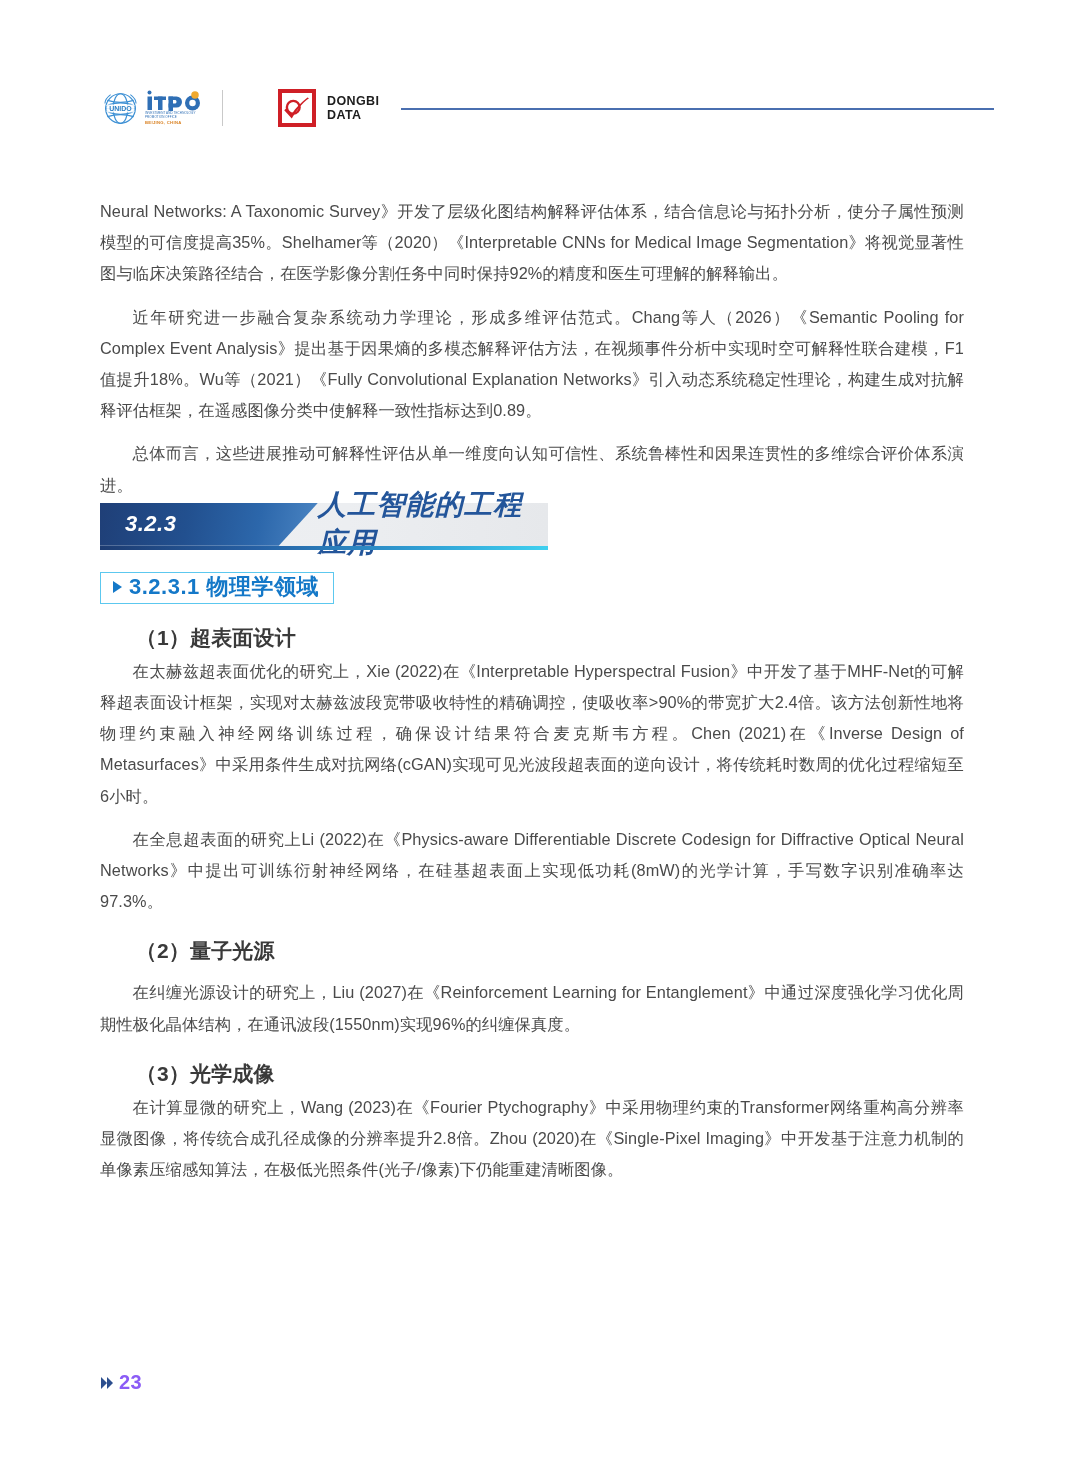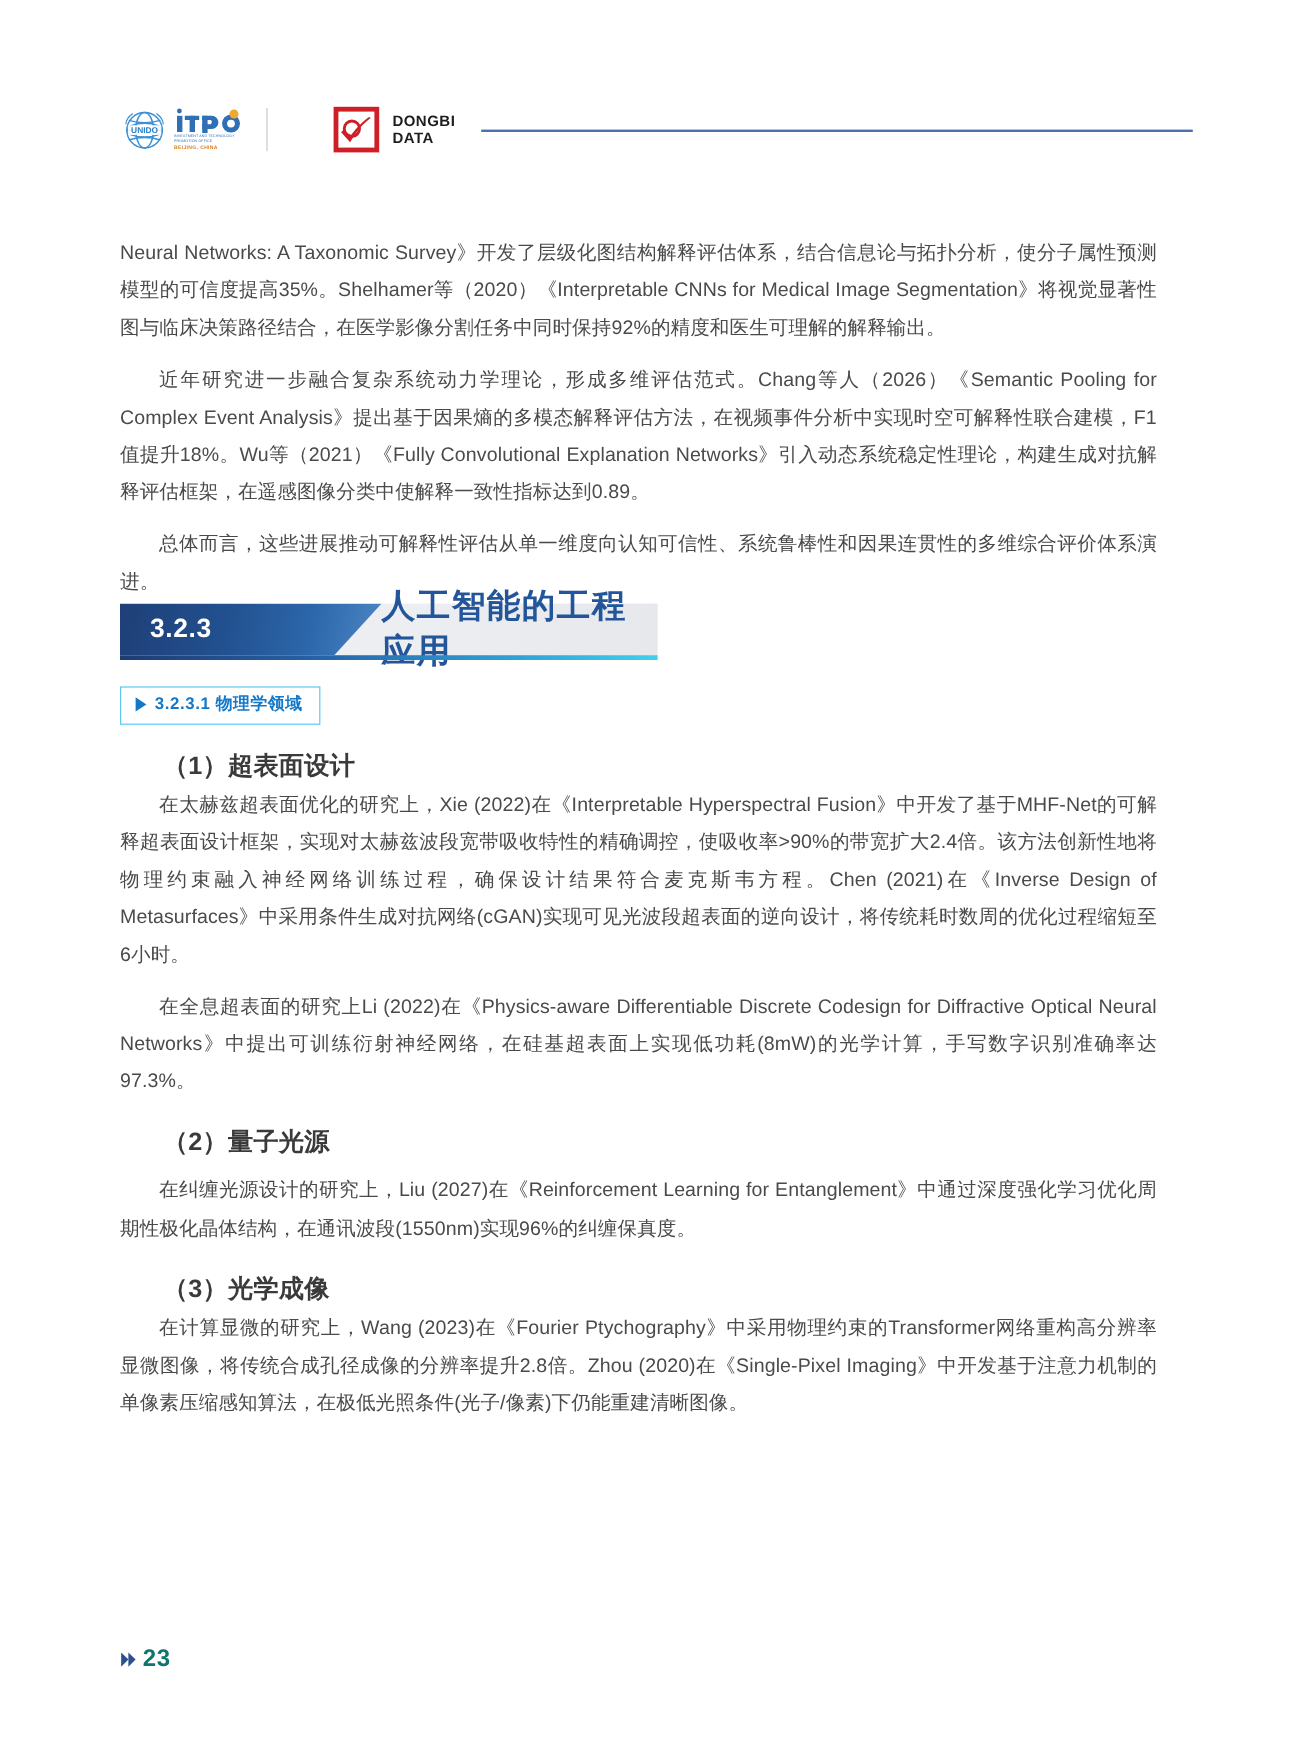--- a/index.html
+++ b/index.html
@@ -134,20 +134,21 @@
   }
   p.body.indent { text-indent: 2em; }
   p.body.spaced { margin-top: 12px; }
 
   
   .section-heading {
     position: relative;
     width: 448px;
     height: 43px;
     margin-bottom: 0;
+    font-style: italic;
   }
   .sh-bg {
     position: absolute;
     inset: 0;
     background: linear-gradient(to right, #eef0f2 0%, #eceef1 55%, #e6e8eb 100%);
   }
   .sh-num-wrap {
     position: absolute;
     left: 0; top: 0;
     width: 218px; height: 43px;
@@ -199,21 +200,21 @@
     height: 32px;
   }
   .sub-tri {
     width: 0; height: 0;
     border-left: 9px solid #1478c8;
     border-top: 6px solid transparent;
     border-bottom: 6px solid transparent;
     flex: 0 0 auto;
   }
   .sub-heading-text {
-    font-size: 14px;
+    font-size: 22px;
     font-weight: bold;
     color: #1478c8;
     letter-spacing: .5px;
     white-space: nowrap;
   }
 
   
   h4.item-head {
     margin: 20px 0 4px 0;
     font-size: 21px;
@@ -233,21 +234,21 @@
     gap: 2px;
   }
   .pg-chevrons {
     display: flex;
     align-items: center;
     line-height: 1;
   }
   .pg-num {
     font-size: 20px;
     font-weight: bold;
-    color: #0f766e;
+    color: #8b5cf6;
     letter-spacing: .5px;
   }
 </style>
 </head>
 <body>
 
 <div class="page">
 
   <div class="header">
     <div class="logo-group">

